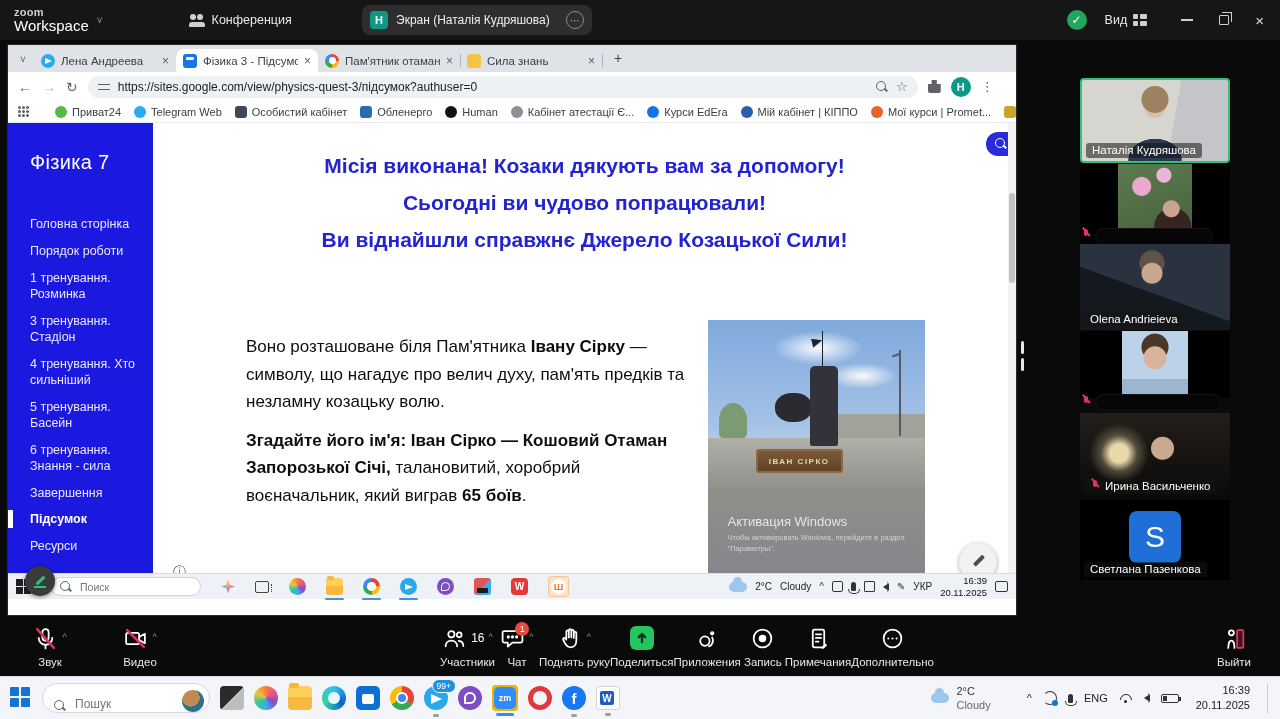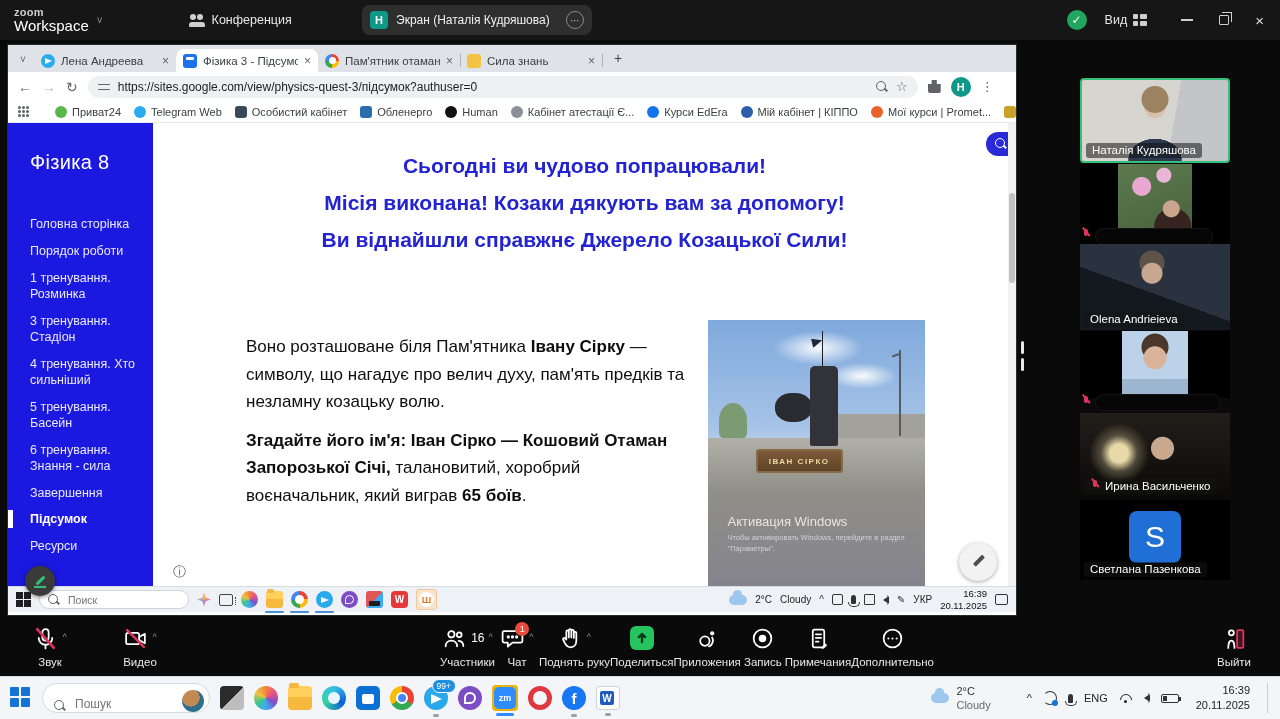--- a/index.html
+++ b/index.html
@@ -110,21 +110,21 @@
   .flag{position:absolute;left:47.5%;top:7%;width:11px;height:9px;background:#1b2833;clip-path:polygon(0 0,100% 15%,20% 100%);}
   .dome{position:absolute;left:5%;top:31%;width:13%;height:13%;background:#7d9b72;border-radius:50% 50% 15% 15%;}
   .lamp{position:absolute;right:11%;top:11%;width:2px;height:32%;background:#565b63;}
   .lamp:before{content:"";position:absolute;left:-7px;top:4px;width:9px;height:2px;background:#565b63;transform:rotate(-20deg);}
   .plq{position:absolute;left:22%;top:48%;width:40%;height:9%;background:linear-gradient(#7c5a39,#5e4327);border:2px solid #8a6a45;border-radius:3px;display:flex;align-items:center;justify-content:center;color:#ecd9a0;font-size:8px;letter-spacing:1.5px;font-weight:700;}
   .wm{position:absolute;left:9%;bottom:13%;color:rgba(255,255,255,.78);}
   .wm .w1{font-size:13px;}
   .wm .w2{font-size:7.5px;color:rgba(255,255,255,.6);margin-top:3px;width:180px;line-height:1.5;}
 
   
-  .itask{position:absolute;left:0;bottom:3px;width:100%;height:26px;background:#eef1f6;border-top:1px solid #d8dbe0;display:flex;align-items:center;gap:8px;padding:0 8px;}
+  .itask{position:absolute;left:0;bottom:16px;width:100%;height:26px;background:#eef1f6;border-top:1px solid #d8dbe0;display:flex;align-items:center;gap:20px;padding:0 8px;}
   .istart{width:15px;height:15px;display:grid;grid-template-columns:6.5px 6.5px;grid-template-rows:6.5px 6.5px;gap:1.5px;}
   .istart i{background:#1f1f1f;}
   .isearch{width:150px;height:19px;background:#fff;border:1px solid #cfd3da;border-radius:10px;display:flex;align-items:center;gap:6px;padding:0 8px;}
   .isearch input{border:0;outline:0;background:transparent;font-size:10.5px;width:100px;color:#333;font-family:inherit;}
   .spark{width:14px;height:14px;background:conic-gradient(#f7b84a,#ef6a9e,#7aa7f5,#f7b84a);clip-path:polygon(50% 0,62% 38%,100% 50%,62% 62%,50% 100%,38% 62%,0 50%,38% 38%);}
   .tview{width:14px;height:12px;border:1.4px solid #444;border-radius:2px;position:relative;}
   .tview:before{content:"";position:absolute;right:-4px;top:2px;width:3px;height:8px;border-right:1.4px dotted #444;}
   .iapp{width:17px;height:17px;border-radius:4px;position:relative;flex:0 0 auto;}
   .run:after{content:"";position:absolute;left:-1px;bottom:-5px;width:19px;height:2.5px;background:#4a90d9;border-radius:2px;}
   .i-cop{background:conic-gradient(#f2803d,#e84f8a,#7a53c9,#3fa9f5,#39c98e,#f2c23d,#f2803d);border-radius:50%;}
@@ -377,37 +377,37 @@
         <span class="bm">
             <span class="bfav" style="background:#c9a227;border-radius:3px"></span>
           </span>
 
         <span class="bk-sep"></span>
 
       </div>
 
       <div class="site">
         <div class="sb">
-          <div class="sb-title">Фізика 8</div>
+          <div class="sb-title">Фізика 7</div>
           <div class="sb-nav">
             <div class="sb-item">Головна сторінка</div>
             <div class="sb-item">Порядок роботи</div>
             <div class="sb-item">1 тренування. Розминка</div>
             <div class="sb-item">3 тренування. Стадіон</div>
             <div class="sb-item">4 тренування. Хто сильніший</div>
             <div class="sb-item">5 тренування. Басейн</div>
             <div class="sb-item">6 тренування. Знання - сила</div>
             <div class="sb-item">Завершення</div>
             <div class="sb-item on"><span class="sb-bar"></span><span>Підсумок</span></div>
             <div class="sb-item">Ресурси</div>
           </div>
         </div>
         <div class="smain">
+          <div class="h-line">Місія виконана! Козаки дякують вам за допомогу!</div>
           <div class="h-line">Сьогодні ви чудово попрацювали!</div>
-          <div class="h-line">Місія виконана! Козаки дякують вам за допомогу!</div>
           <div class="h-line">Ви віднайшли справжнє Джерело Козацької Сили!</div>
           <div class="copy">
             <p><span>Воно розташоване біля Пам'ятника </span><span class="b">Івану Сірку</span><span> — символу, що нагадує про велич духу, пам'ять предків та незламну козацьку волю.</span></p>
             <p><span class="b">Згадайте його ім'я: </span><span class="b">Іван Сірко — Кошовий Отаман Запорозької Січі,</span><span> талановитий, хоробрий воєначальник, який виграв </span><span class="b">65 боїв</span><span>.</span></p>
           </div>
           <div class="pic">
             <span class="cl" style="left:30%;top:4%;width:90px;height:34px;"></span>
             <span class="cl" style="left:55%;top:16%;width:70px;height:26px;"></span>
             <span class="wall2"></span>
             <span class="wall"></span>

